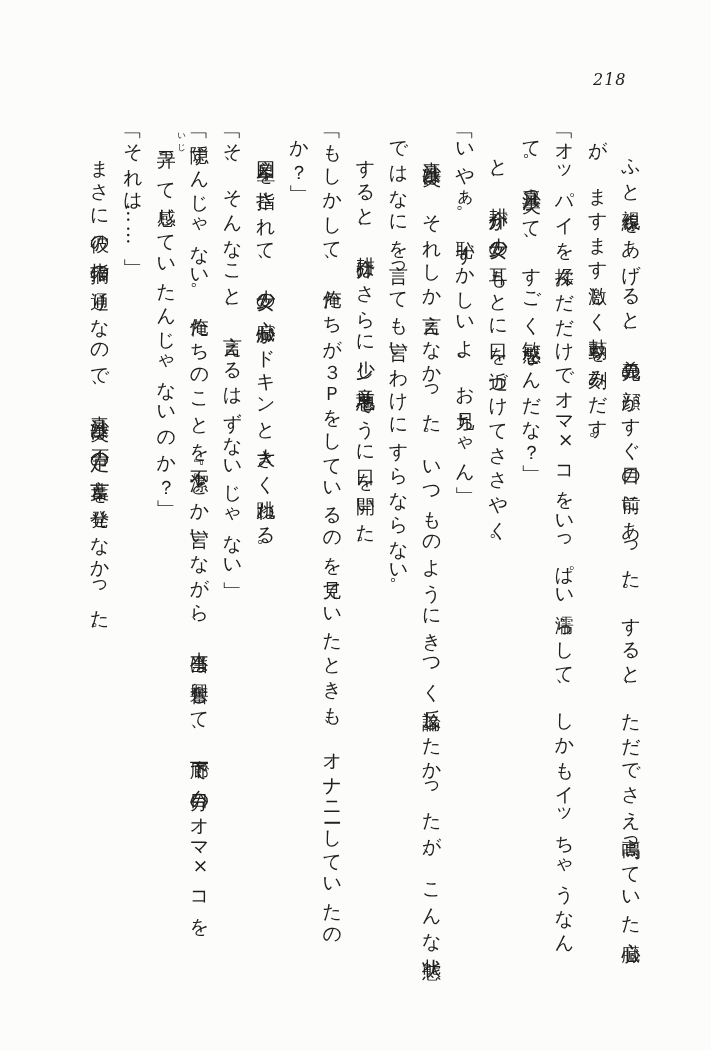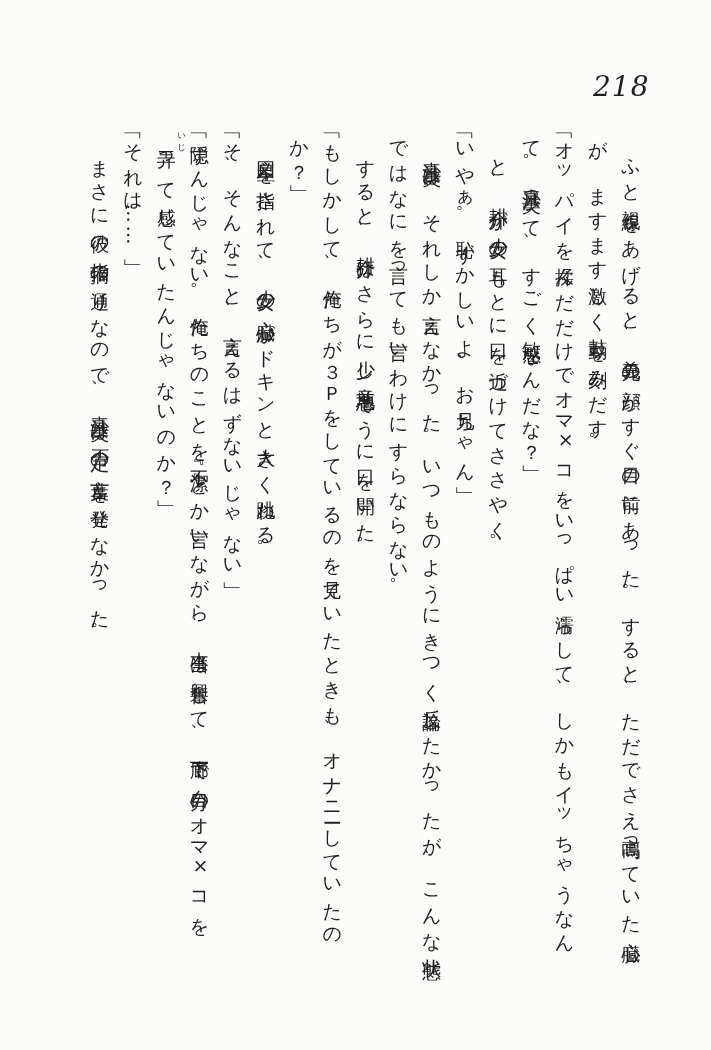--- a/index.html
+++ b/index.html
@@ -15,21 +15,21 @@
   .page {
     position: relative;
     width: 711px;
     height: 1050px;
     background: #fcfcfa;
   }
   .page-number {
     position: absolute;
     top: 70px;
     left: 593px;
-    font-size: 28px;
+    font-size: 16px;
     font-style: italic;
     letter-spacing: 1px;
     color: #1f1f1f;
   }
   .text-block {
     position: absolute;
     top: 127px;
     right: 63px;
     width: 566px;
     height: 834px;

